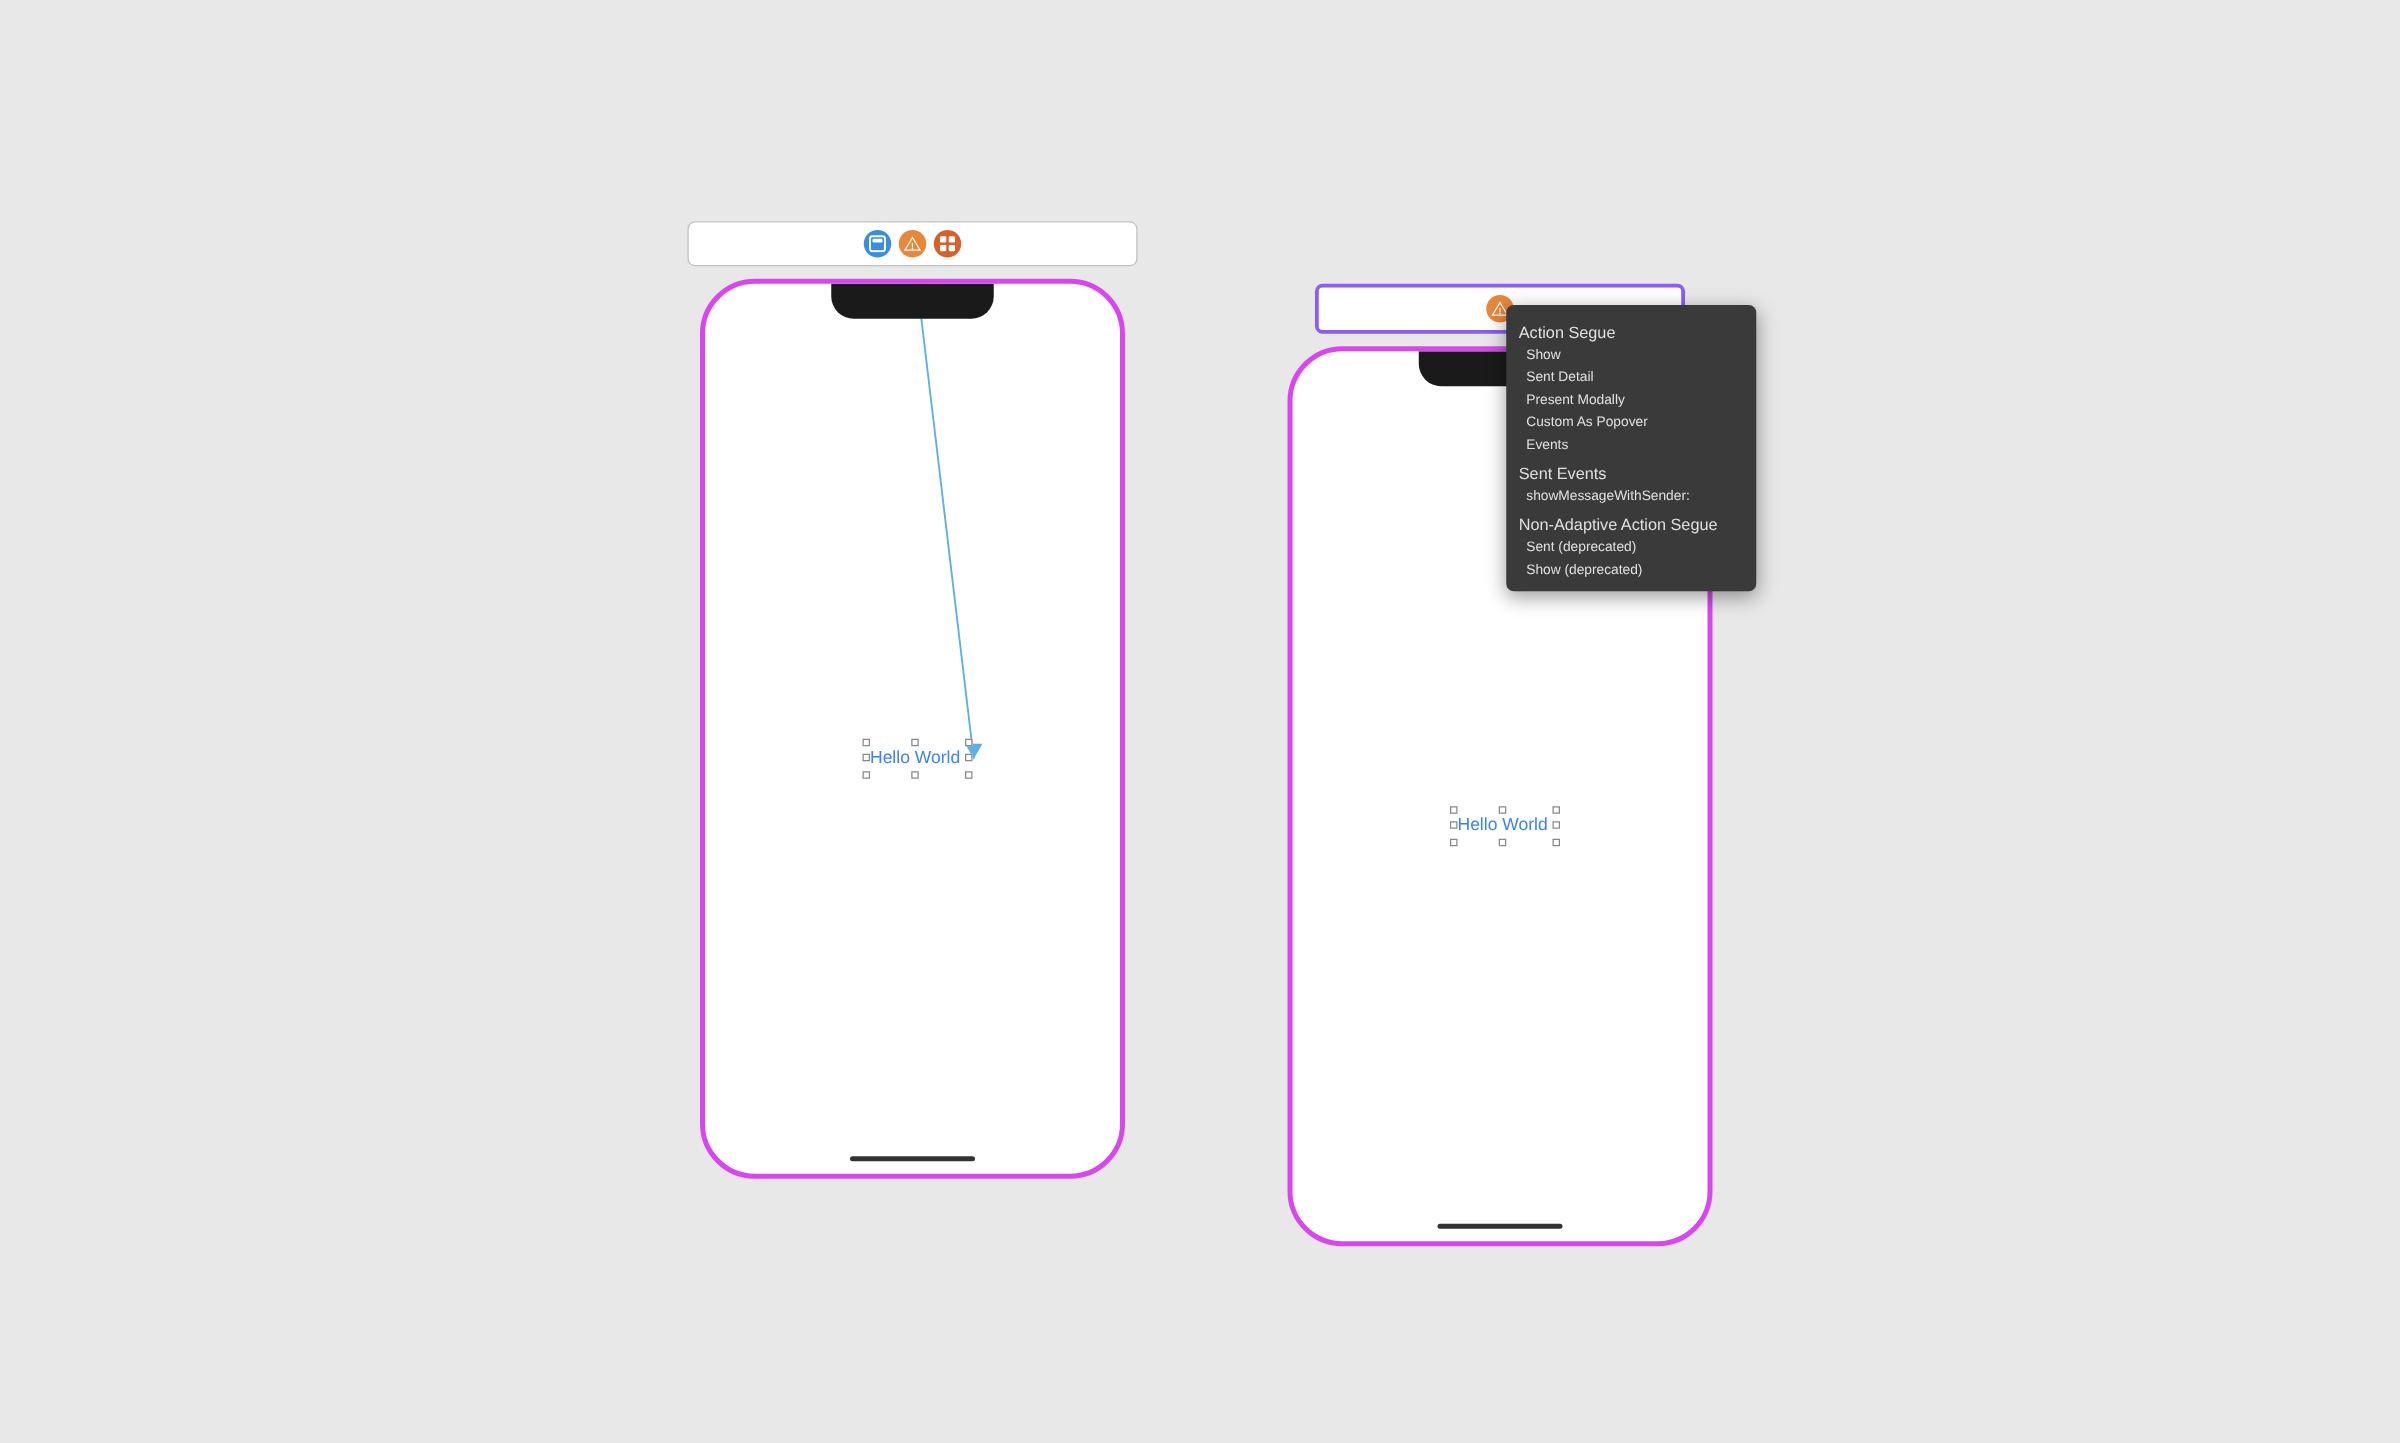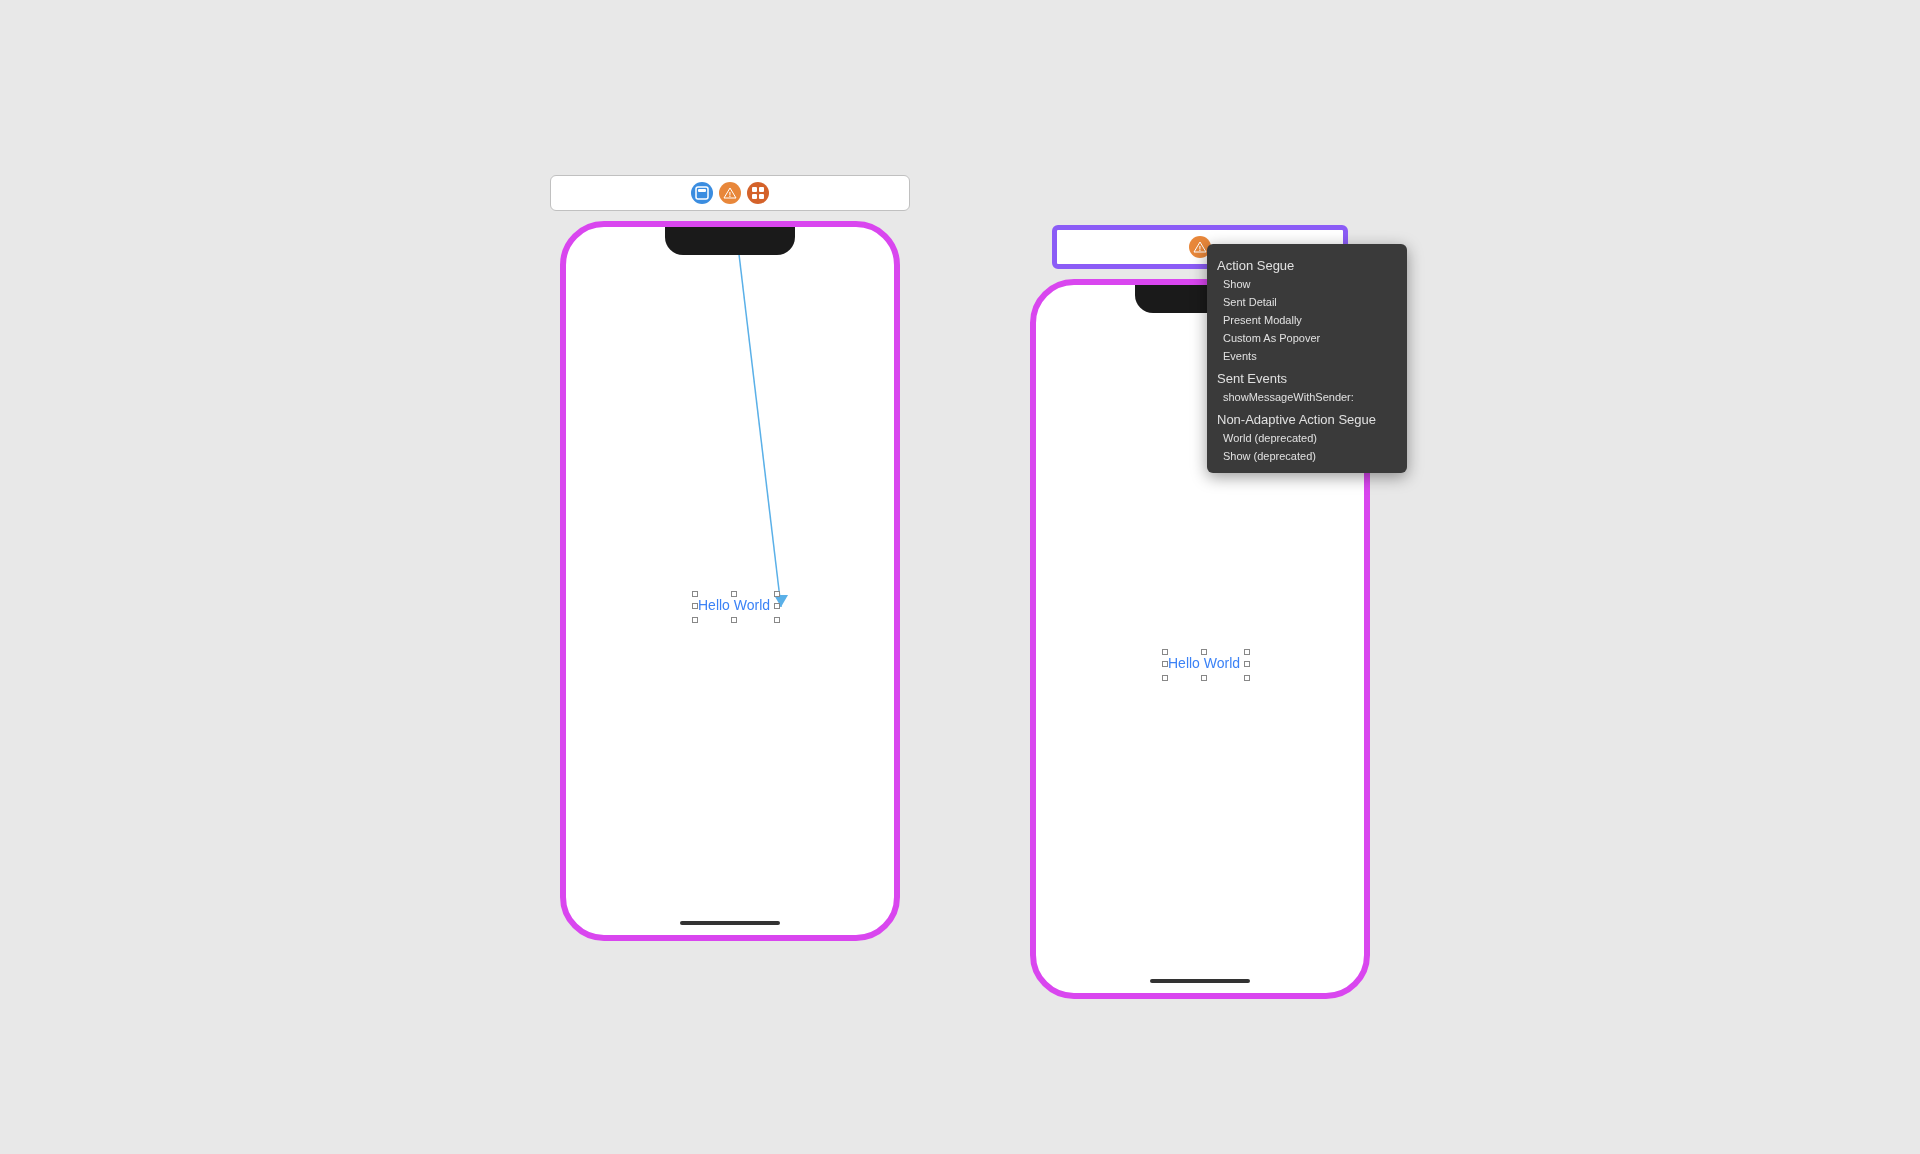--- a/index.html
+++ b/index.html
@@ -57,21 +57,21 @@
       font-weight: bold;
     }
 
     .toolbar-icon.blue { background: #3b8de0; }
     .toolbar-icon.orange { background: #e8873a; }
     .toolbar-icon.orange2 { background: #d4622a; }
 
     .phone {
       width: 340px;
       height: 720px;
-      border: 6px solid #d946ef;
+      border: 4px solid #d946ef;
       border-radius: 44px;
       background: white;
       position: relative;
       overflow: hidden;
     }
 
     .phone-notch {
       position: absolute;
       top: 0;
       left: 50%;
@@ -151,21 +151,21 @@
       font-weight: 500;
     }
 
     
     .toolbar-right {
       display: flex;
       align-items: center;
       justify-content: center;
       gap: 6px;
       background: white;
-      border: 5px solid #8b5cf6;
+      border: 3px solid #8b5cf6;
       border-radius: 6px;
       padding: 6px 16px;
       margin-bottom: 10px;
       width: 296px;
       position: relative;
     }
   </style>
 </head>
 <body>
 
@@ -244,21 +244,21 @@
         <div class="menu-item">Show</div>
         <div class="menu-item">Sent Detail</div>
         <div class="menu-item">Present Modally</div>
         <div class="menu-item">Custom As Popover</div>
         <div class="menu-item">Events</div>
 
         <div class="menu-section-header">Sent Events</div>
         <div class="menu-item">showMessageWithSender:</div>
 
         <div class="menu-section-header">Non-Adaptive Action Segue</div>
-        <div class="menu-item">World (deprecated)</div>
+        <div class="menu-item">Sent (deprecated)</div>
         <div class="menu-item">Show (deprecated)</div>
       </div>
     </div>
 
     <div class="phone">
       <div class="phone-notch"></div>
 
       <div style="position:absolute; top:368px; left:130px;">
         <div style="position:relative; width:80px; height:24px;">
           <div class="selection-handle" style="top:-4px;left:-4px;"></div>

